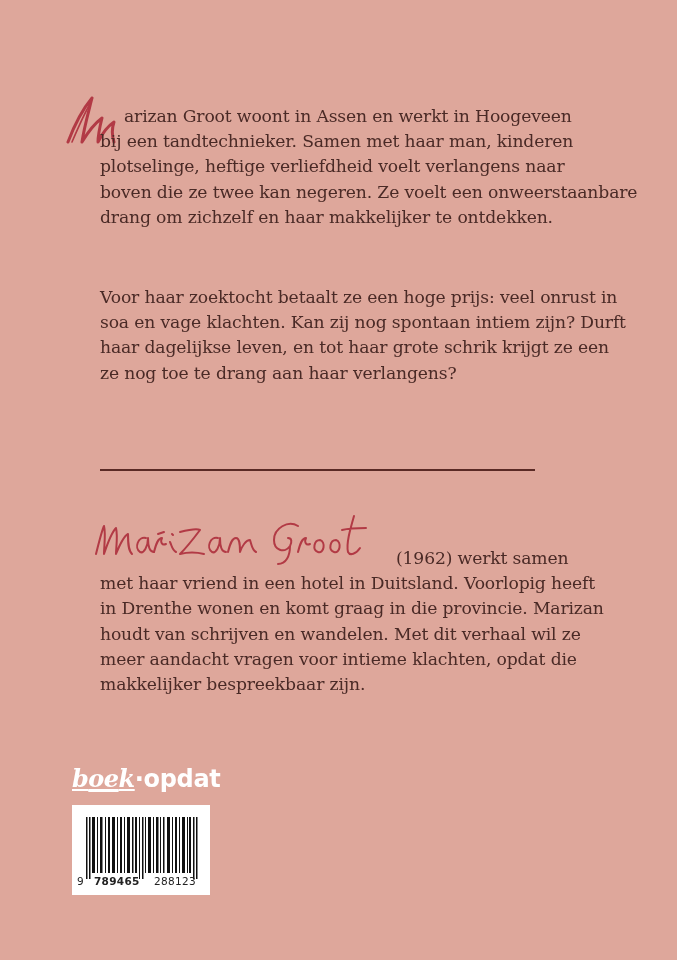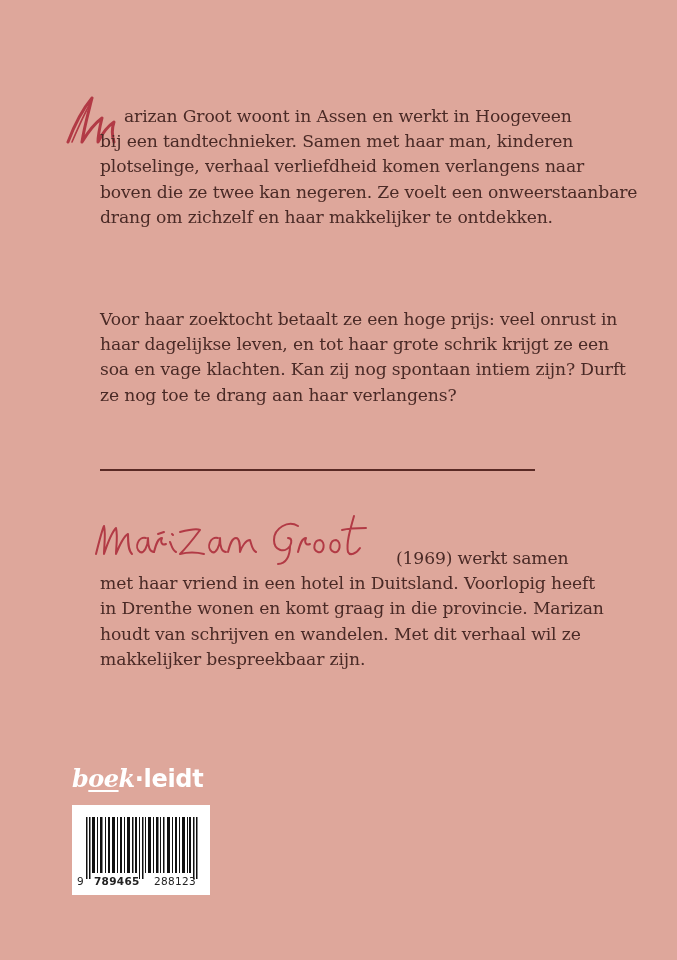--- a/index.html
+++ b/index.html
@@ -14,21 +14,21 @@
     position: absolute;
     left: 100px;
     width: 520px;
     font-size: 17.2px;
     line-height: 25.2px;
     letter-spacing: -0.15px;
     word-spacing: 0px;
   }
   .para .ln { display: block; white-space: nowrap; }
   #p1 { top: 104px; }
-  #p2 { top: 307px; }
+  #p2 { top: 285px; }
   #p3 { top: 546px; }
 
   .dropcap {
     position: absolute;
     left: 62px; top: 96px;
     width: 62px; height: 50px;
   }
   .rule {
     position: absolute;
     left: 100px; top: 469px;
@@ -46,20 +46,21 @@
     color: #ffffff;
     font-size: 24px;
     line-height: 28px;
     white-space: nowrap;
   }
   .logo .boek {
     font-family: "DejaVu Serif", "Liberation Serif", serif;
     font-style: italic;
     font-weight: bold;
     letter-spacing: -0.5px;
+    text-decoration: underline;
   }
   .logo .boek .ul { text-decoration: underline; text-decoration-thickness: 2px; text-underline-offset: 3px; }
   .logo .scout {
     font-family: "DejaVu Sans", "Liberation Sans", sans-serif;
     font-weight: bold;
     letter-spacing: -0.3px;
   }
   .barcode-box {
     position: absolute;
     left: 72px; top: 805px;
@@ -80,29 +81,29 @@
 <body>
 
 <svg class="dropcap" viewBox="0 0 62 50">
   <path d="M6 46 C 12 30, 20 14, 30 2 M 30 2 C 26 18, 22 32, 20 46 M20 46 C 26 36, 32 28, 40 22 C 38 30, 36 38, 36 46 C 40 38, 46 30, 52 26 C 50 32, 50 40, 52 46" fill="none" stroke="#b23a45" stroke-width="3" stroke-linecap="round" stroke-linejoin="round"></path>
   <path d="M10 46 C 16 32, 22 18, 28 8" fill="none" stroke="#b23a45" stroke-width="1.6" stroke-linecap="round"></path>
 </svg>
 
 <div class="para" id="p1">
   <span class="ln" style="padding-left:24px">arizan Groot woont in Assen en werkt in Hoogeveen</span>
   <span class="ln">bij een tandtechnieker. Samen met haar man, kinderen</span>
-  <span class="ln">plotselinge, verhaal verliefdheid komen verlangens naar</span>
+  <span class="ln">plotselinge, heftige verliefdheid voelt verlangens naar</span>
   <span class="ln">boven die ze twee kan negeren. Ze voelt een onweerstaanbare</span>
   <span class="ln">drang om zichzelf en haar makkelijker te ontdekken.</span>
 </div>
 
 <div class="para" id="p2">
   <span class="ln">Voor haar zoektocht betaalt ze een hoge prijs: veel onrust in</span>
+  <span class="ln">soa en vage klachten. Kan zij nog spontaan intiem zijn? Durft</span>
   <span class="ln">haar dagelijkse leven, en tot haar grote schrik krijgt ze een</span>
-  <span class="ln">soa en vage klachten. Kan zij nog spontaan intiem zijn? Durft</span>
   <span class="ln">ze nog toe te drang aan haar verlangens?</span>
 </div>
 
 <div class="rule"></div>
 
 <svg class="signature" viewBox="0 0 300 60">
   <g fill="none" stroke="#b23a45" stroke-width="2" stroke-linecap="round" stroke-linejoin="round">
 
     <path d="M4 46 C 8 30, 10 22, 12 18 C 14 26, 12 38, 12 46 C 16 34, 20 24, 24 20 C 26 28, 24 40, 24 46 C 28 36, 32 28, 36 26 C 36 34, 36 42, 40 46"></path>
 
@@ -124,29 +125,30 @@
 
     <path d="M228 32 C 222 32, 220 42, 226 44 C 232 46, 234 34, 228 32 Z"></path>
 
     <path d="M244 32 C 238 32, 236 42, 242 44 C 248 46, 250 34, 244 32 Z"></path>
 
     <path d="M262 8 C 258 22, 254 36, 256 44 C 258 48, 264 46, 268 40 M250 22 C 258 20, 266 20, 274 20"></path>
   </g>
 </svg>
 
 <div class="para" id="p3">
-  <span class="ln" style="padding-left:296px">(1969) werkt samen</span>
+  <span class="ln" style="padding-left:296px">(1962) werkt samen</span>
   <span class="ln">met haar vriend in een hotel in Duitsland. Voorlopig heeft</span>
   <span class="ln">in Drenthe wonen en komt graag in die provincie. Marizan</span>
   <span class="ln">houdt van schrijven en wandelen. Met dit verhaal wil ze</span>
+  <span class="ln">meer aandacht vragen voor intieme klachten, opdat die</span>
   <span class="ln">makkelijker bespreekbaar zijn.</span>
 </div>
 
 <div class="logo">
-  <span class="boek"><span>b</span><span class="ul">oe</span><span>k</span></span><span class="scout">·leidt</span>
+  <span class="boek"><span>b</span><span class="ul">oe</span><span>k</span></span><span class="scout">·opdat</span>
 </div>
 
 <div class="barcode-box">
   <svg class="barcode-svg" width="138" height="90">
     <g fill="#111">
       <rect x="14" y="12" width="1.5" height="62"></rect>
       <rect x="17" y="12" width="1.5" height="62"></rect>
       <rect x="20" y="12" width="3" height="56"></rect>
       <rect x="25" y="12" width="1" height="56"></rect>
       <rect x="28" y="12" width="2.5" height="56"></rect>

